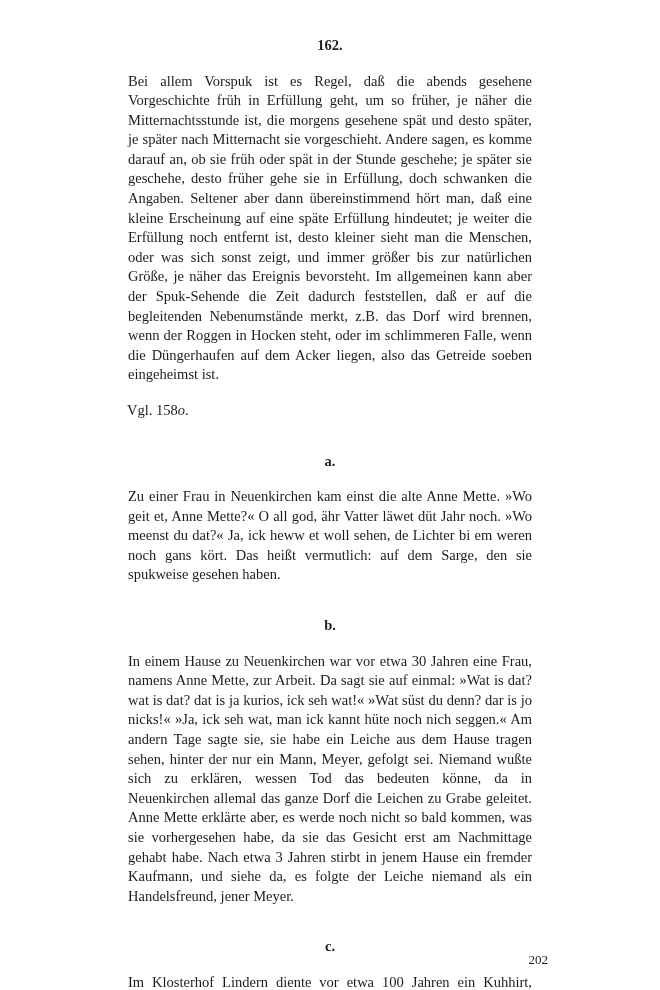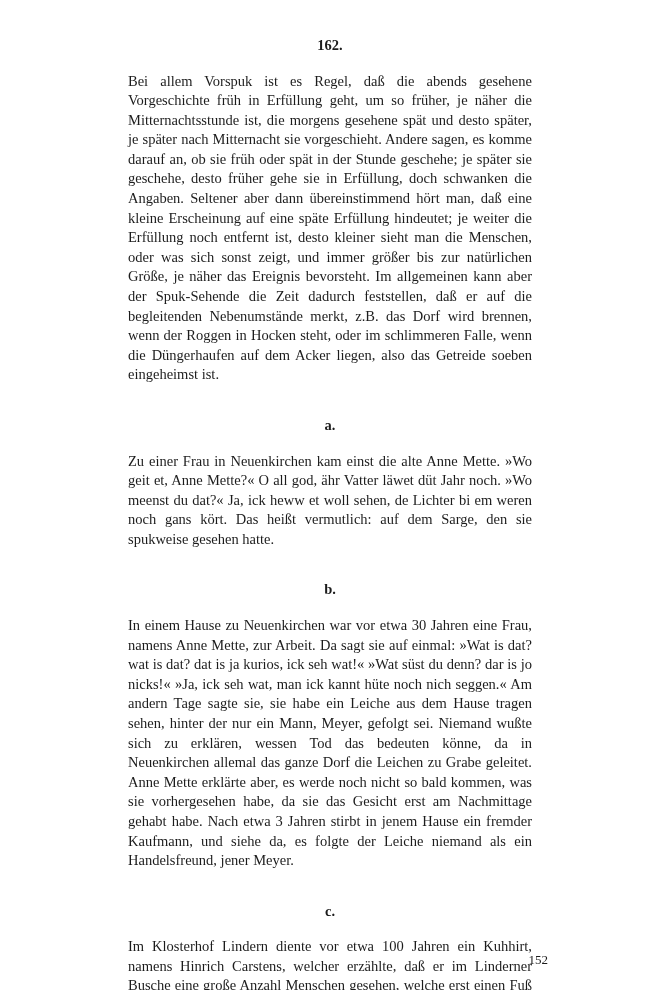--- a/index.html
+++ b/index.html
@@ -63,25 +63,26 @@
 </style>
 </head>
 <body>
 
 <div class="page">
 
   <div class="chapter-number">162.</div>
 
   <p class="para">Bei allem Vorspuk ist es Regel, daß die abends gesehene Vorgeschichte früh in Erfüllung geht, um so früher, je näher die Mitternachtsstunde ist, die morgens gesehene spät und desto später, je später nach Mitternacht sie vorgeschieht. Andere sagen, es komme darauf an, ob sie früh oder spät in der Stunde geschehe; je später sie geschehe, desto früher gehe sie in Erfüllung, doch schwanken die Angaben. Seltener aber dann übereinstimmend hört man, daß eine kleine Erscheinung auf eine späte Erfüllung hindeutet; je weiter die Erfüllung noch entfernt ist, desto kleiner sieht man die Menschen, oder was sich sonst zeigt, und immer größer bis zur natürlichen Größe, je näher das Ereignis bevorsteht. Im allgemeinen kann aber der Spuk-Sehende die Zeit dadurch feststellen, daß er auf die begleitenden Nebenumstände merkt, z.B. das Dorf wird brennen, wenn der Roggen in Hocken steht, oder im schlimmeren Falle, wenn die Düngerhaufen auf dem Acker liegen, also das Getreide soeben eingeheimst ist.</p>
 
+  <p class="cross-ref"><span>Vgl. 158</span><span class="ital">o</span><span>.</span></p>
 
   <div class="sub-label">a.</div>
-  <p class="para">Zu einer Frau in Neuenkirchen kam einst die alte Anne Mette. »Wo geit et, Anne Mette?« O all god, ähr Vatter läwet düt Jahr noch. »Wo meenst du dat?« Ja, ick heww et woll sehen, de Lichter bi em weren noch gans kört. Das heißt vermutlich: auf dem Sarge, den sie spukweise gesehen hatte.</p>
+  <p class="para">Zu einer Frau in Neuenkirchen kam einst die alte Anne Mette. »Wo geit et, Anne Mette?« O all god, ähr Vatter läwet düt Jahr noch. »Wo meenst du dat?« Ja, ick heww et woll sehen, de Lichter bi em weren noch gans kört. Das heißt vermutlich: auf dem Sarge, den sie spukweise gesehen haben.</p>
 
   <div class="sub-label">b.</div>
   <p class="para">In einem Hause zu Neuenkirchen war vor etwa 30 Jahren eine Frau, namens Anne Mette, zur Arbeit. Da sagt sie auf einmal: »Wat is dat? wat is dat? dat is ja kurios, ick seh wat!« »Wat süst du denn? dar is jo nicks!« »Ja, ick seh wat, man ick kannt hüte noch nich seggen.« Am andern Tage sagte sie, sie habe ein Leiche aus dem Hause tragen sehen, hinter der nur ein Mann, Meyer, gefolgt sei. Niemand wußte sich zu erklären, wessen Tod das bedeuten könne, da in Neuenkirchen allemal das ganze Dorf die Leichen zu Grabe geleitet. Anne Mette erklärte aber, es werde noch nicht so bald kommen, was sie vorhergesehen habe, da sie das Gesicht erst am Nachmittage gehabt habe. Nach etwa 3 Jahren stirbt in jenem Hause ein fremder Kaufmann, und siehe da, es folgte der Leiche niemand als ein Handelsfreund, jener Meyer.</p>
 
   <div class="sub-label">c.</div>
   <p class="para">Im Klosterhof Lindern diente vor etwa 100 Jahren ein Kuhhirt, namens Hinrich Carstens, welcher erzählte, daß er im Linderner Busche eine große Anzahl Menschen gesehen, welche erst einen Fuß groß waren, unter ihnen Frauen mit weißen Mützen. Der Kamp vor dem Hause habe voll Kanonen und Pulverwagen gestanden, und ins Haus sei eine Kutsche mit 4 Pferden gefahren. Man meint, daß nochmal in ferner Zeit bei schweren Kriegsläuften die Leute aus Grabstede in den Busch flüchten müssen, dann auch der Kamp voll Kanonen und Pulverwagen stehen und der Anführer in Lindern sein Quartier haben werde.</p>
 
-  <div class="page-number">152</div>
+  <div class="page-number">202</div>
 
 </div>
 
 </body></html>

